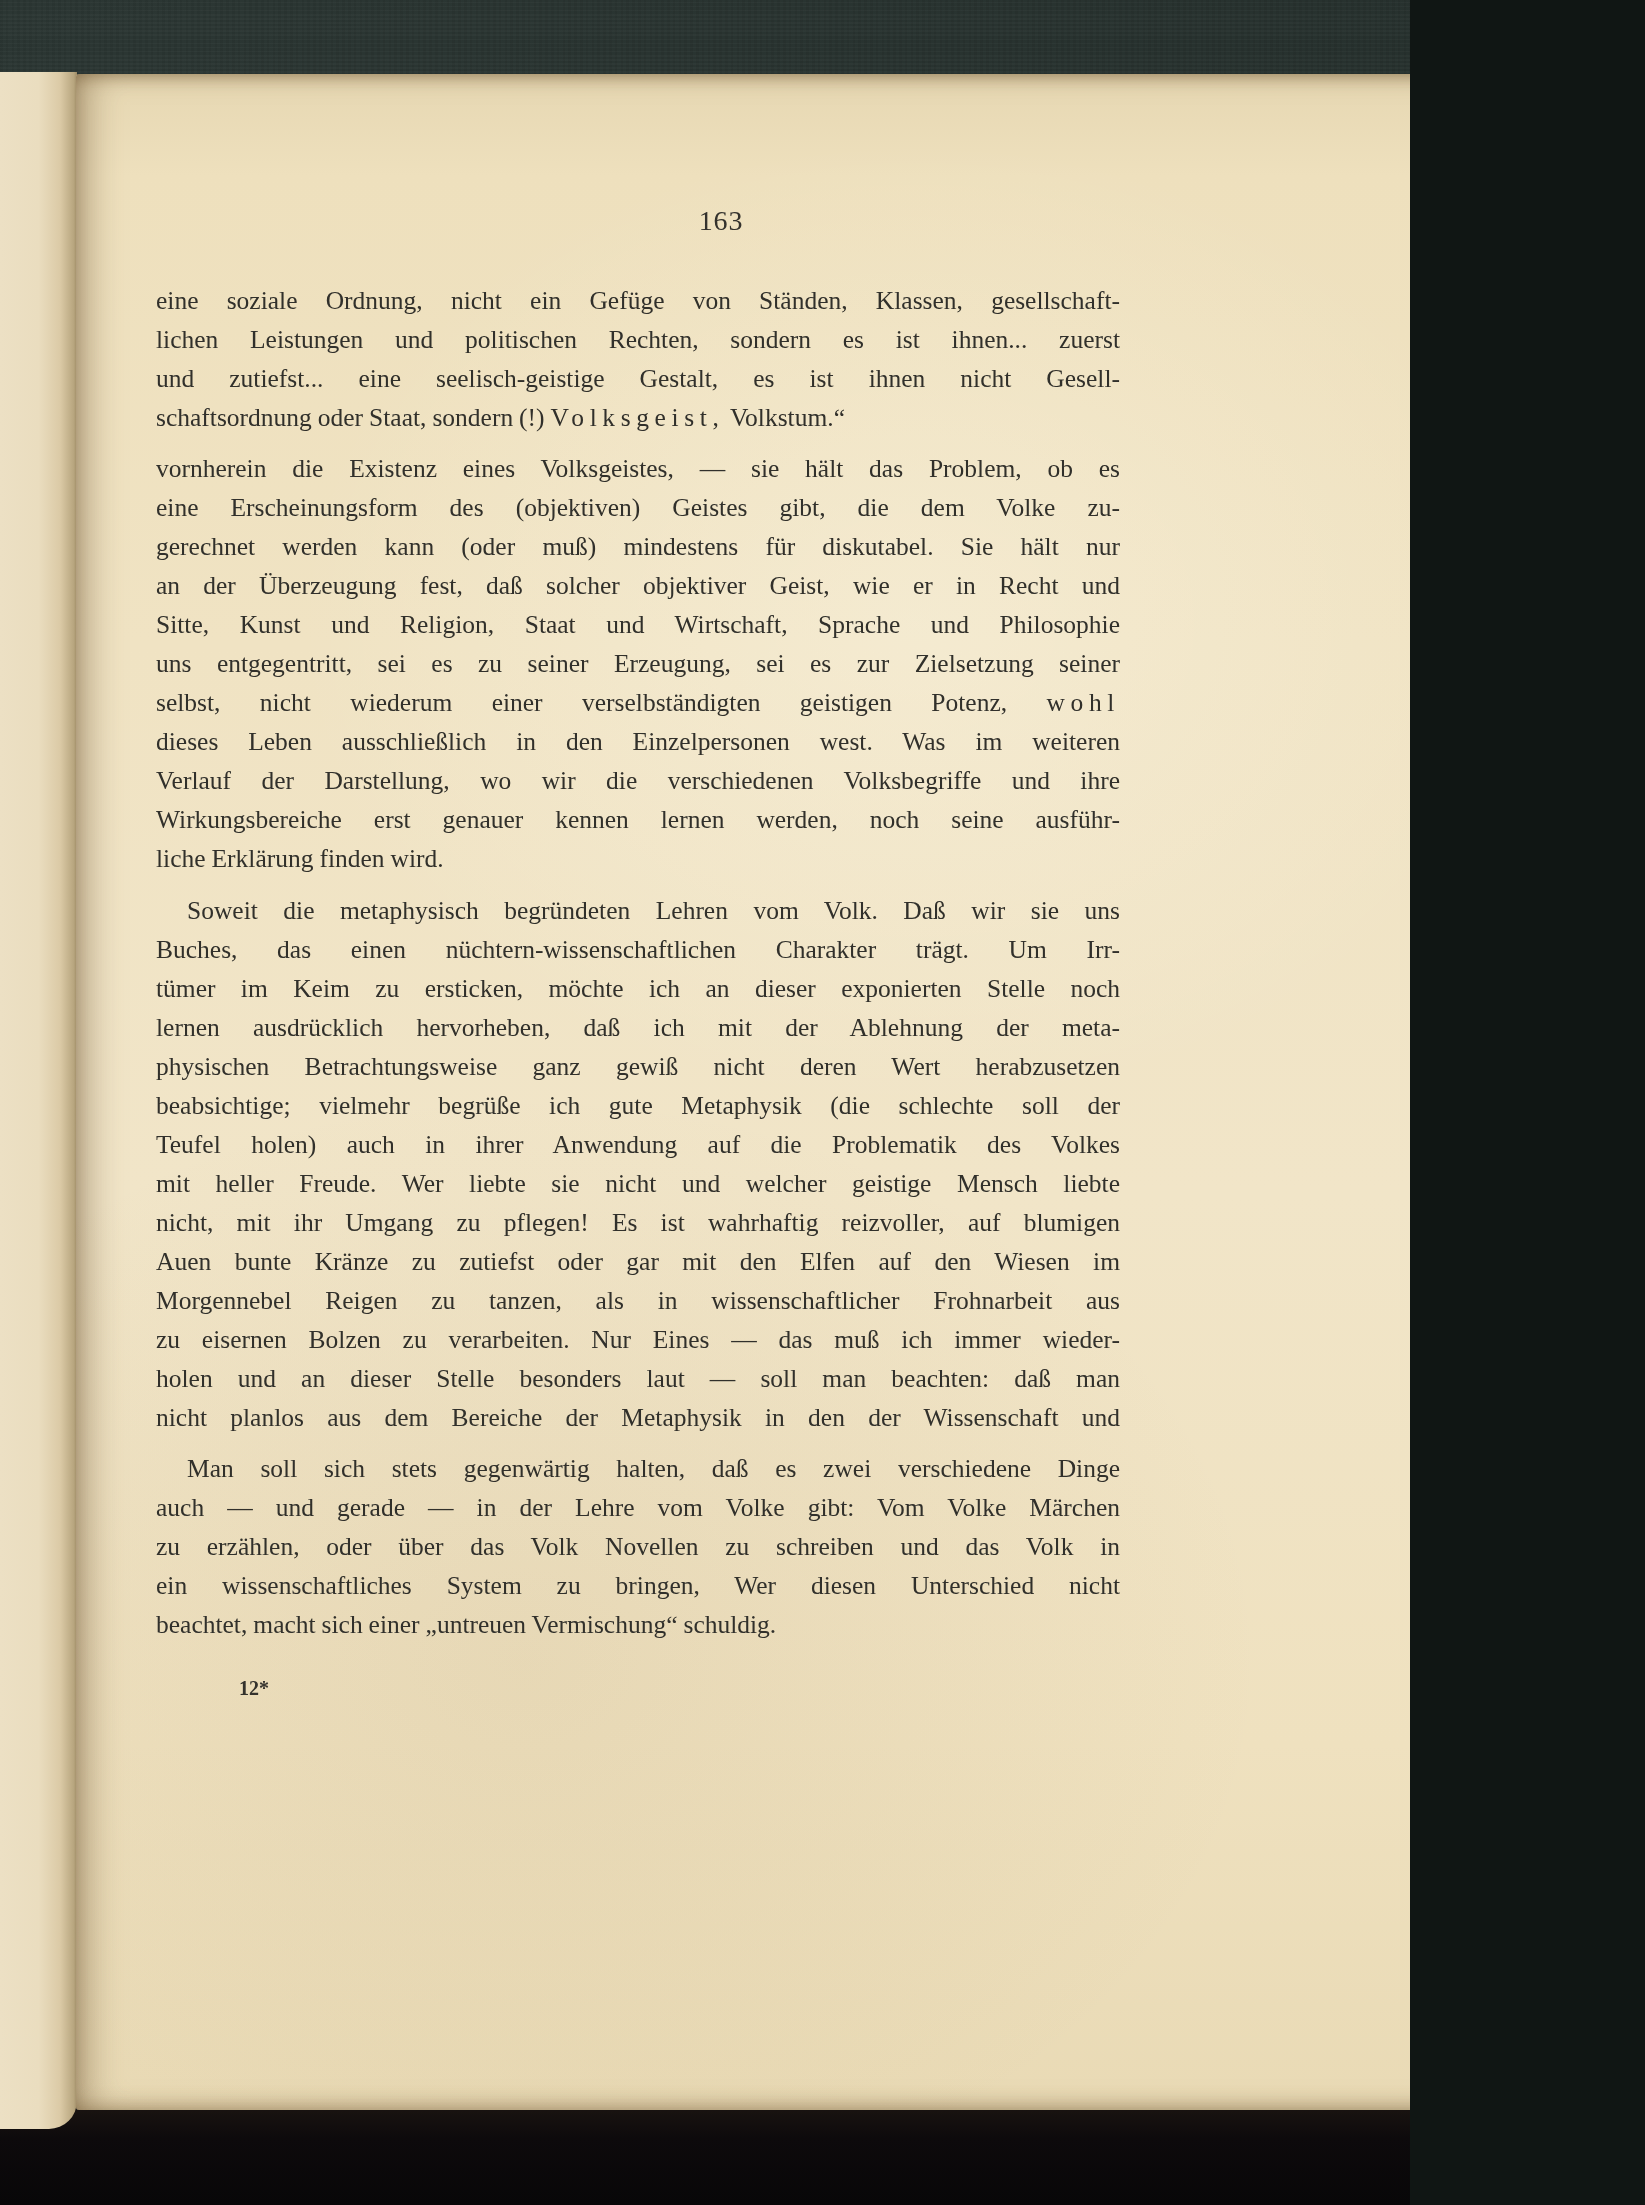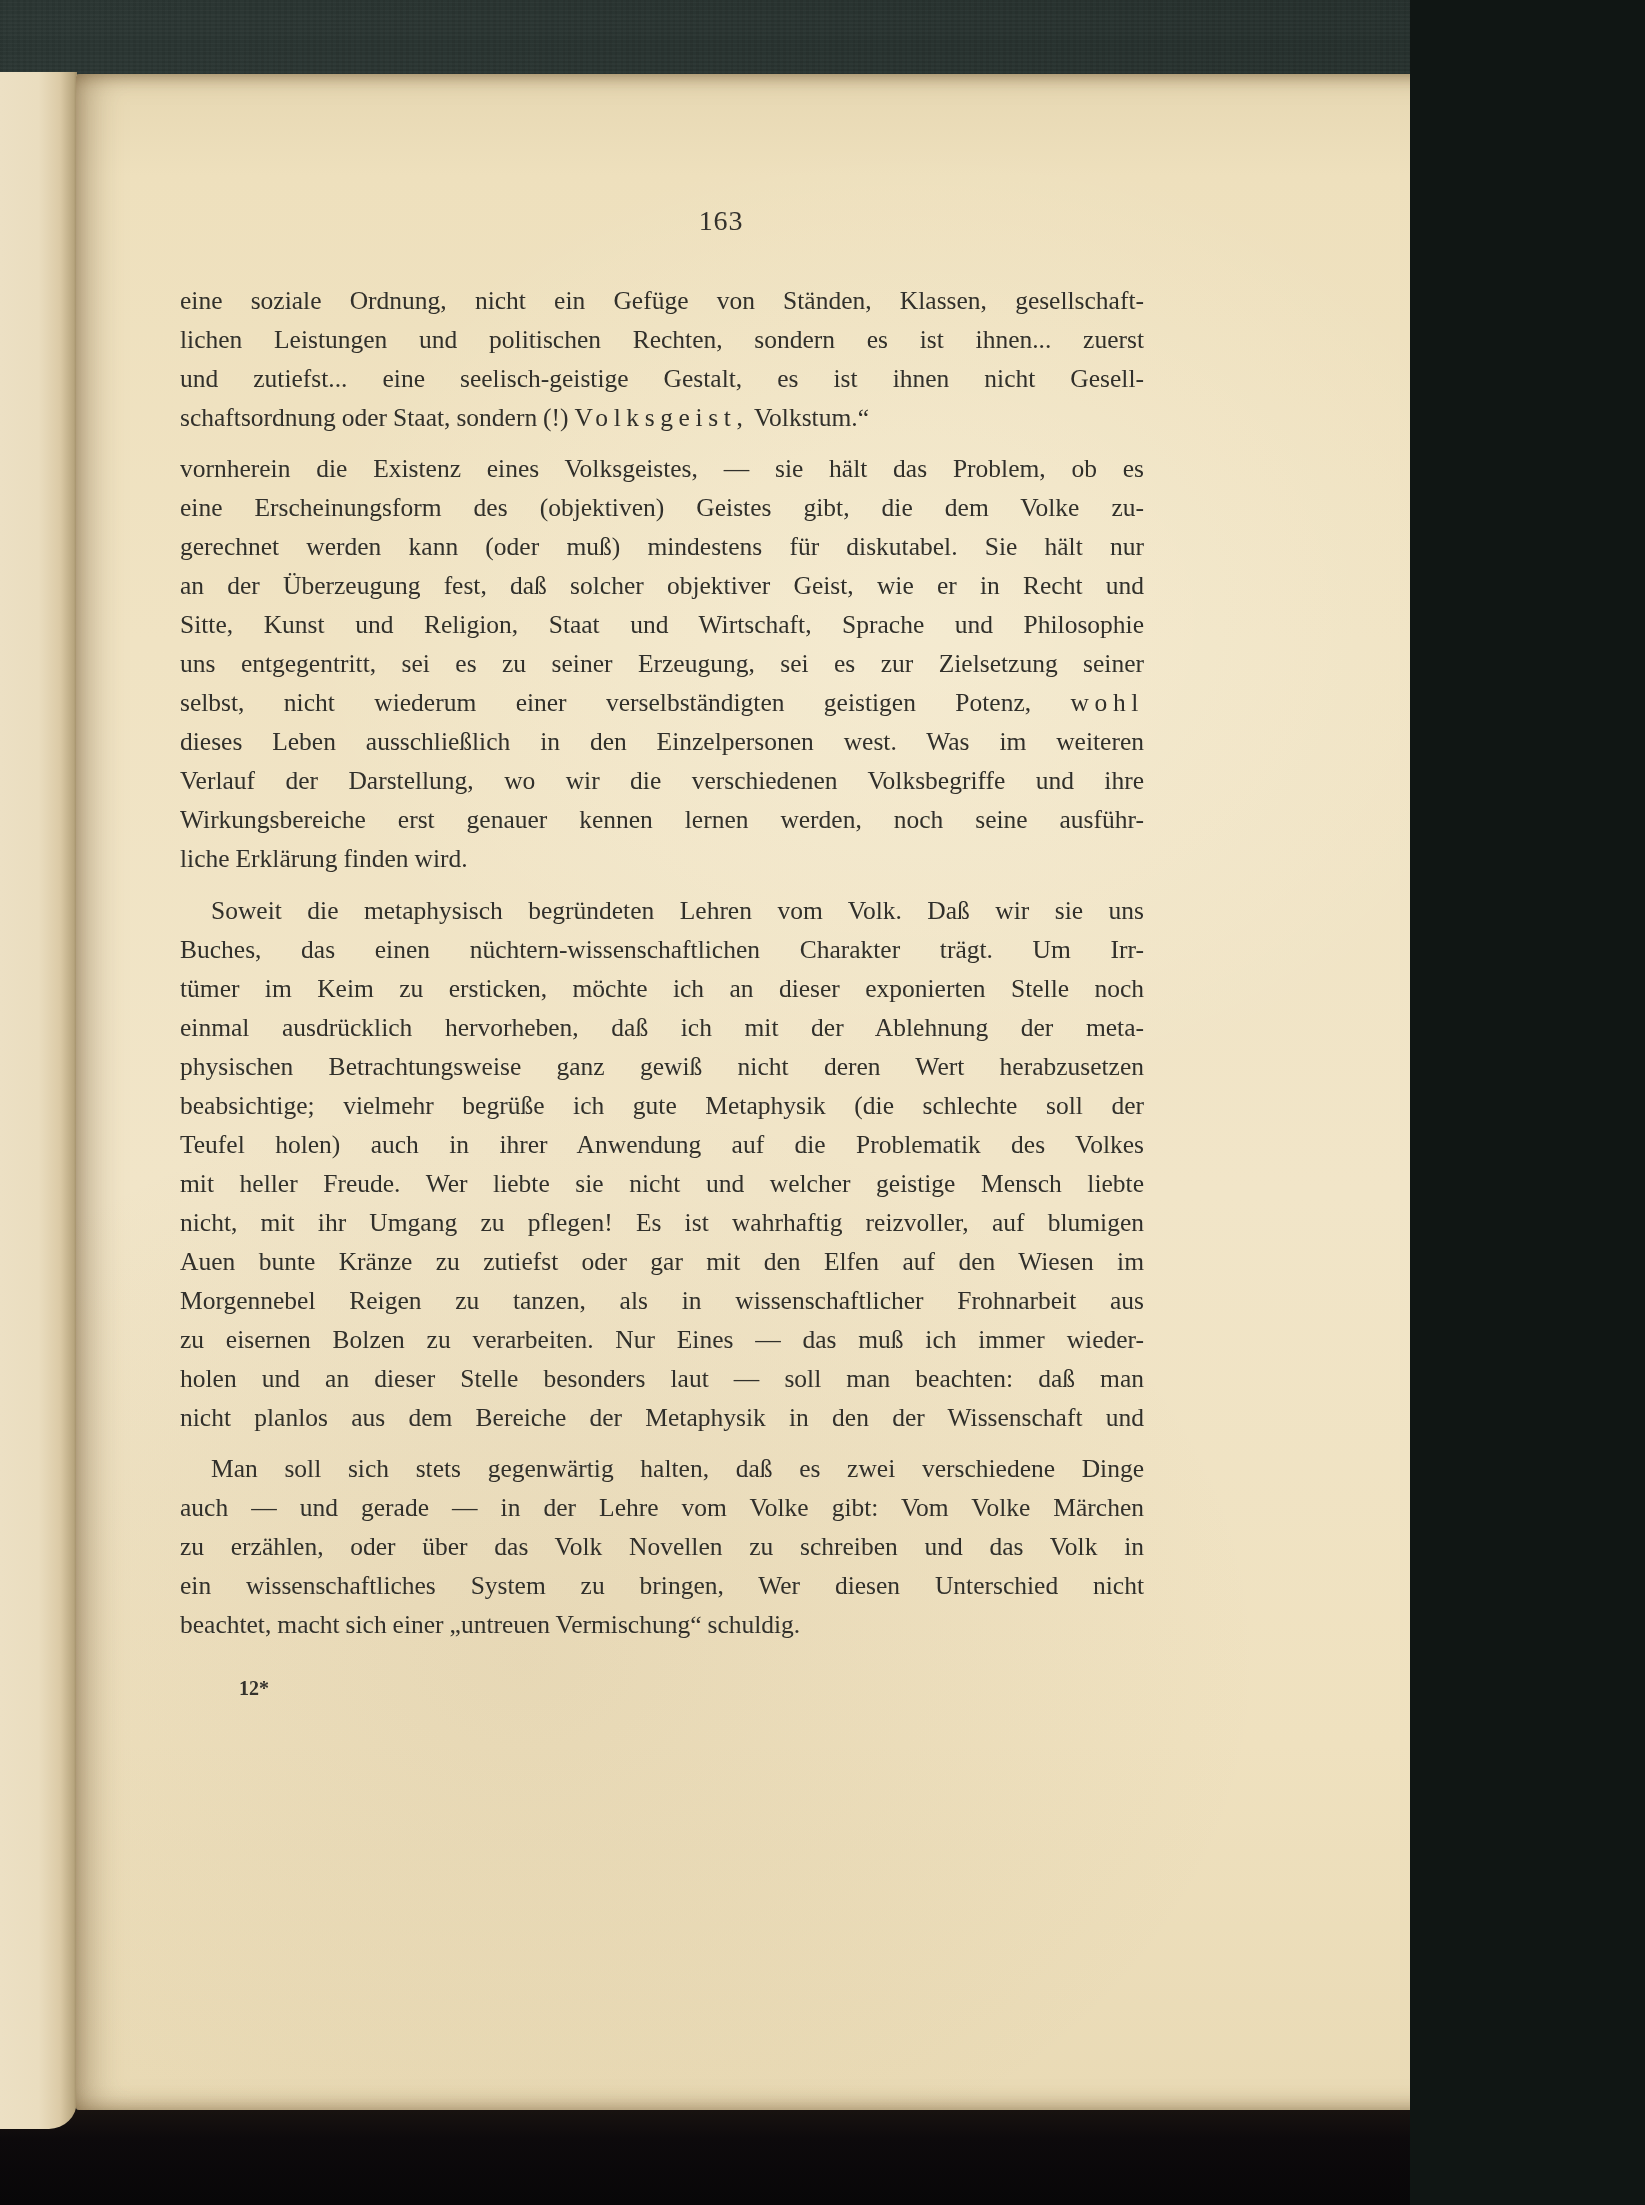--- a/index.html
+++ b/index.html
@@ -53,21 +53,21 @@
       inset 23px 0 38px -15px rgba(105,80,45,.55),
       inset 0 10px 18px -10px rgba(105,80,45,.60),
       inset -13px 0 25px -13px rgba(115,90,50,.38),
       inset 0 -11.5px 21.4px -11.5px rgba(105,80,45,.45);
   }
   .pagenum{
     margin:130px 0 0 163px;width:964px;height:33px;line-height:33px;
     text-align:center;font-size:28px;letter-spacing:0.8px;color:#34322d;
   }
   .textblock{
-    margin:44px 0 0 104px;width:964px;
+    margin:44px 0 0 80px;width:964px;
     font-size:25.5px;color:#31302b;word-spacing:-0.4px;
   }
   .para{margin-top:12.3px;}
   .para:first-child{margin-top:0;}
   .line{
     height:39px;line-height:39px;overflow:hidden;
     text-align:justify;text-align-last:justify;
   }
   .line.last{text-align-last:left;}
   .line.indent{text-indent:31px;}
@@ -105,21 +105,21 @@
           <div class="line"><span>selbst, nicht wiederum einer verselbständigten geistigen Potenz, </span><span class="sp">wohl</span></div>
           <div class="line"><span>dieses Leben ausschließlich in den Einzelpersonen west. Was im weiteren</span></div>
           <div class="line"><span>Verlauf der Darstellung, wo wir die verschiedenen Volksbegriffe und ihre</span></div>
           <div class="line"><span>Wirkungsbereiche erst genauer kennen lernen werden, noch seine ausführ-</span></div>
           <div class="line last"><span>liche Erklärung finden wird.</span></div>
         </div>
         <div class="para">
           <div class="line indent"><span>Soweit die metaphysisch begründeten Lehren vom Volk. Daß wir sie uns</span></div>
           <div class="line"><span>Buches, das einen nüchtern-wissenschaftlichen Charakter trägt. Um Irr-</span></div>
           <div class="line"><span>tümer im Keim zu ersticken, möchte ich an dieser exponierten Stelle noch</span></div>
-          <div class="line"><span>einmal ausdrücklich hervorheben, daß ich mit der Ablehnung der meta-</span></div>
+          <div class="line"><span>lernen ausdrücklich hervorheben, daß ich mit der Ablehnung der meta-</span></div>
           <div class="line"><span>physischen Betrachtungsweise ganz gewiß nicht deren Wert herabzusetzen</span></div>
           <div class="line"><span>beabsichtige; vielmehr begrüße ich gute Metaphysik (die schlechte soll der</span></div>
           <div class="line"><span>Teufel holen) auch in ihrer Anwendung auf die Problematik des Volkes</span></div>
           <div class="line"><span>mit heller Freude. Wer liebte sie nicht und welcher geistige Mensch liebte</span></div>
           <div class="line"><span>nicht, mit ihr Umgang zu pflegen! Es ist wahrhaftig reizvoller, auf blumigen</span></div>
           <div class="line"><span>Auen bunte Kränze zu zutiefst oder gar mit den Elfen auf den Wiesen im</span></div>
           <div class="line"><span>Morgennebel Reigen zu tanzen, als in wissenschaftlicher Frohnarbeit aus</span></div>
           <div class="line"><span>zu eisernen Bolzen zu verarbeiten. Nur Eines — das muß ich immer wieder-</span></div>
           <div class="line"><span>holen und an dieser Stelle besonders laut — soll man beachten: daß man</span></div>
           <div class="line"><span>nicht planlos aus dem Bereiche der Metaphysik in den der Wissenschaft und</span></div>

